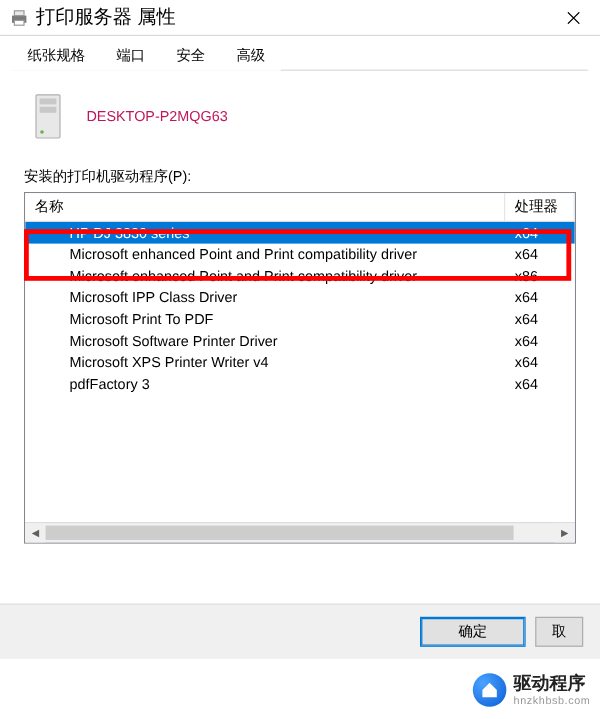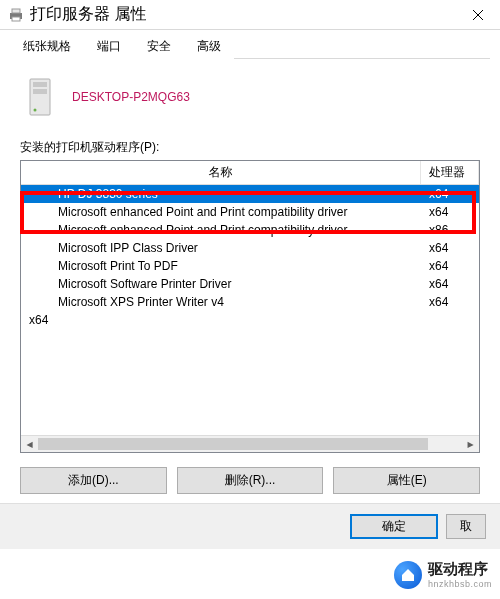--- a/index.html
+++ b/index.html
@@ -19,21 +19,21 @@
 
 .server-row { display: flex; align-items: center; gap: 16px; margin: 6px 0 22px 4px; }
 .server-icon { width: 32px; height: 40px; }
 .server-name { font-size: 12px; color: #be185d; }
 
 .section-label { margin: 0 0 4px 0; color: #000; }
 
 .list-box { border: 1px solid #828790; margin-top: 2px; }
 .list-header { display: flex; background: #fff; border-bottom: 1px solid #dcdcdc; }
 .list-header .col { padding: 3px 8px; border-right: 1px solid #e5e5e5; color: #000; }
-.col-name { flex: 1; text-align: center; }
+.col-name { flex: 1; }
 .col-proc { width: 58px; }
 
 .list-body { background: #fff; height: 250px; overflow-x: auto; overflow-y: hidden; padding-bottom: 12px; }
 .row { display: flex; padding: 1px 0; }
 .row .cell-name { flex: 1; padding: 1px 8px; white-space: nowrap; overflow: hidden; margin-left: 29px; }
 .row .cell-proc { width: 58px; padding: 1px 8px; }
 .row.selected { background: #0078d7; color: #fff; }
 
 .highlight-box { position: absolute; border: 4px solid #ff0000; pointer-events: none; }
 
@@ -123,37 +123,33 @@
         </div>
         <div class="row">
           <div class="cell-name">Microsoft Software Printer Driver</div>
           <div class="cell-proc">x64</div>
         </div>
         <div class="row">
           <div class="cell-name">Microsoft XPS Printer Writer v4</div>
           <div class="cell-proc">x64</div>
         </div>
         <div class="row">
+          <div class="cell-name">pdfFactory 3</div>
           <div class="cell-proc">x64</div>
         </div>
       </div>
     <div class="scrollbar-track">
       <div class="sb-btn">◀</div>
       <div class="sb-track">
           <div class="sb-thumb"></div>
         </div>
       <div class="sb-btn">▶</div>
     </div>
   </div>
 
-  <div class="btn-row">
-    <div class="btn">添加(D)...</div>
-    <div class="btn">删除(R)...</div>
-    <div class="btn">属性(E)</div>
-  </div>
 </div>
 
 <div class="highlight-box" style="top: 191px; left: 20px; width: 456px; height: 43px;"></div>
 
 <div class="bottom-bar">
   <div class="btn default">确定</div>
   <div class="btn" style="width:40px;">取</div>
 </div>
 
 <div class="watermark">

